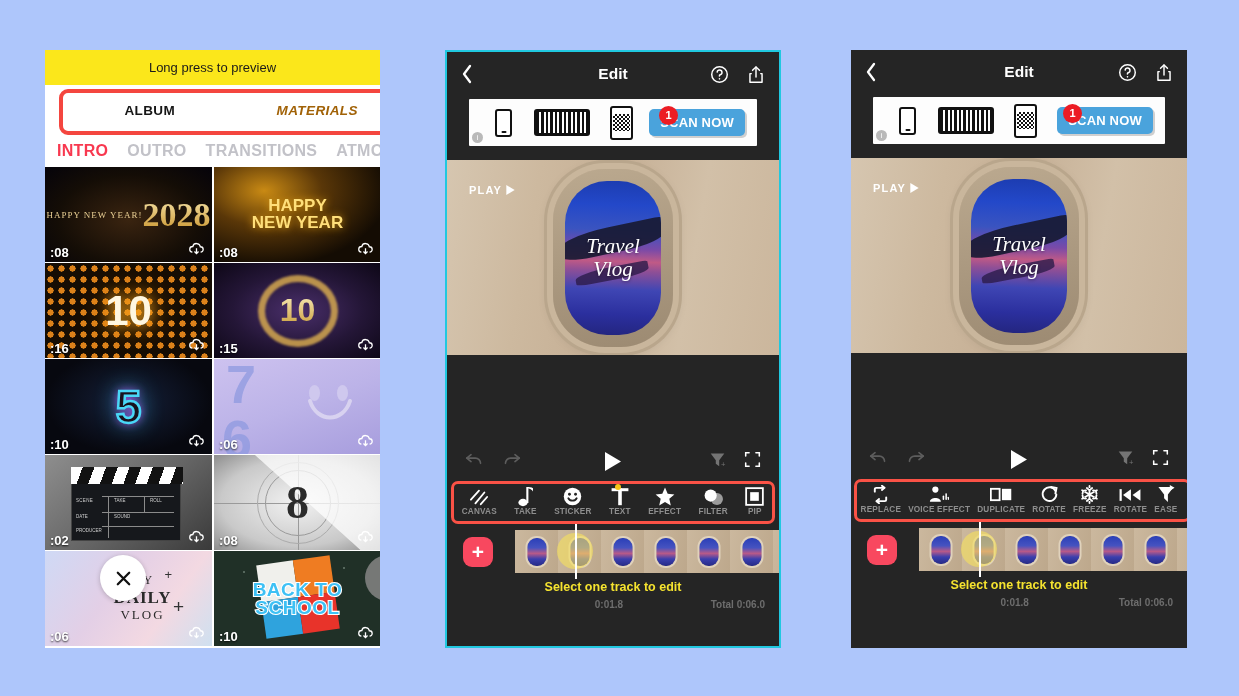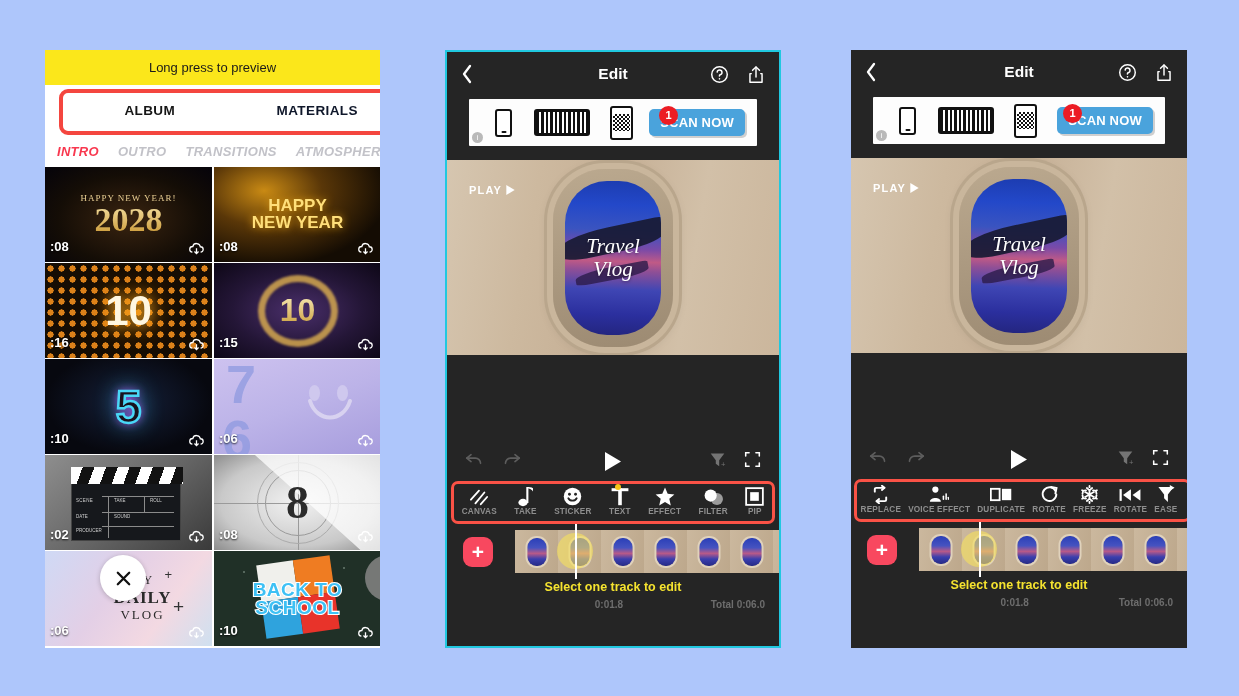--- a/index.html
+++ b/index.html
@@ -25,56 +25,56 @@
     height: 50px; background: #fff;
     display: flex; align-items: center;
     position: relative;
   }
   .lp-tab {
     flex: 1; text-align: center; font-size: 13.5px; font-weight: bold;
     letter-spacing: .4px;
     padding-left: 42px;
   }
   .lp-tab.active { color: #161616; }
-  .lp-tab.inactive { color: #0f172a; }
+  .lp-tab.inactive { color: #a16207; font-style: italic; }
   .redbox-tabs {
     position: absolute; left: 14px; top: 39px;
     width: 340px; height: 46px;
     border: 4px solid #f4463f; border-radius: 9px;
     pointer-events: none; z-index: 30;
   }
   .lp-cats {
     height: 32px; display: flex; align-items: center;
     padding-left: 12px; gap: 19px; background: #fff;
     overflow: hidden; white-space: nowrap;
   }
-  .lp-cat { font-size: 13px; font-weight: bold; color: #c2c2c8; letter-spacing: .3px; font-style: italic; }
+  .lp-cat { font-size: 16px; font-weight: bold; color: #c2c2c8; letter-spacing: .3px; }
   .lp-cat.sel { color: #f8384f; }
 
   .lp-grid {
     display: grid; grid-template-columns: 167px 167px;
     gap: 1px 2px; padding-left: 0px;
   }
   .cell {
     position: relative; height: 95px; overflow: hidden;
     background: #111;
   }
   .cell .dur {
-    position: absolute; left: 5px; bottom: 8px;
+    position: absolute; left: 5px; bottom: 2px;
     color: #fff; font-size: 13px; font-weight: bold;
     text-shadow: 0 1px 2px rgba(0,0,0,.8); z-index: 5;
   }
   .cell .dl {
     position: absolute; right: 7px; bottom: 5px; z-index: 5;
     width: 17px; height: 15px;
   }
   .cell .cellart {
     position: absolute; inset: 0;
     display: flex; align-items: center; justify-content: center;
-    flex-direction: column;
+    flex-direction: row;
   }
 
   
   .art-2024 { background: radial-gradient(ellipse at 50% 55%, #3a2410 0%, #140d06 60%, #05030a 100%); }
   .t-hny { font-family: "Liberation Serif", serif; font-size:9px; color:#e9cf94; letter-spacing:1px; }
   .t-2024 {
     font-family: "Liberation Serif", serif; font-size: 34px; font-weight: bold;
     background: linear-gradient(180deg,#f6e3a8,#c9952f);
     -webkit-background-clip: text; background-clip: text; color: transparent;
     line-height: 1;

